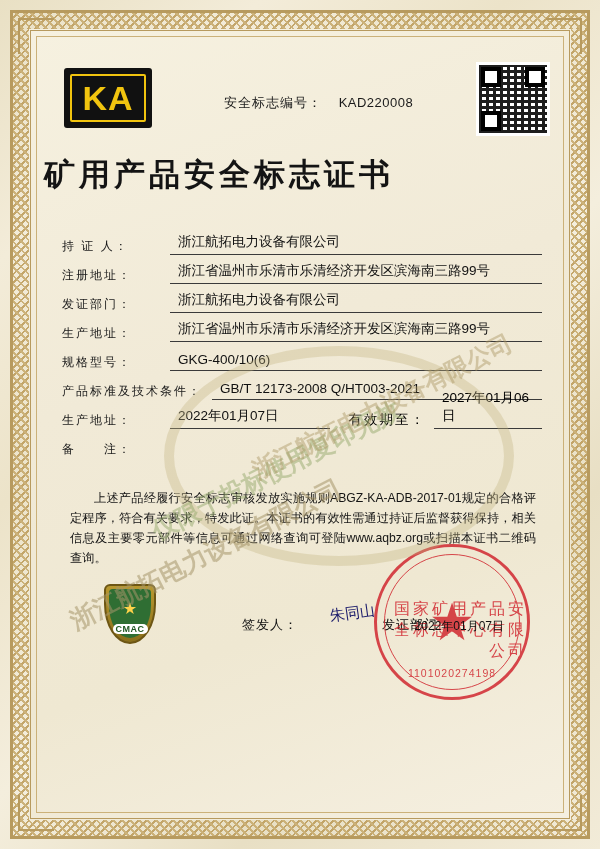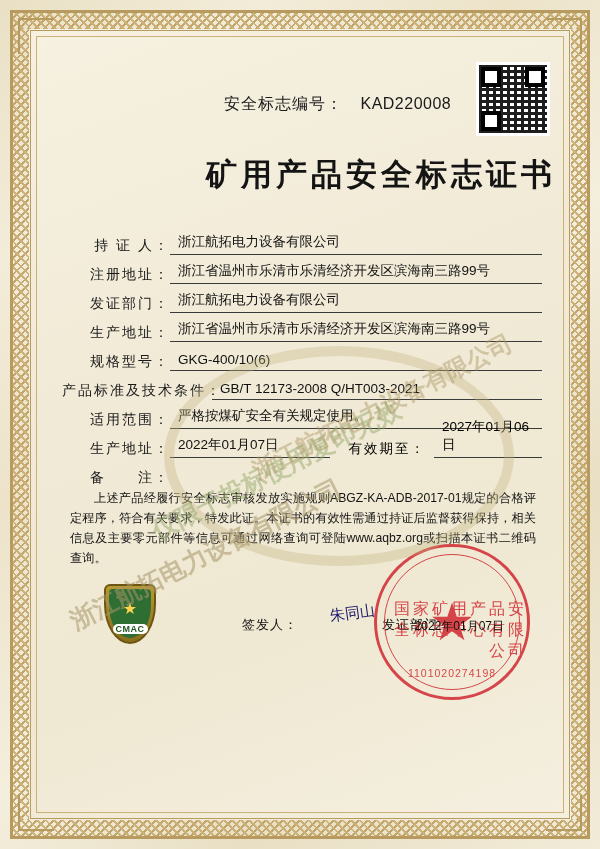--- a/index.html
+++ b/index.html
@@ -77,39 +77,39 @@
       repeating-linear-gradient(0deg,#000 0 3px,transparent 3px 6px),
       repeating-linear-gradient(90deg,#000 0 3px,transparent 3px 7px);
     opacity:.88;
   }
   .qr .pos{position:absolute;width:20px;height:20px;background:#fff;border:4px solid #000;box-sizing:border-box;}
   .qr .pos.a{left:5px;top:5px;}
   .qr .pos.b{right:5px;top:5px;}
   .qr .pos.c{left:5px;bottom:5px;}
 
   .cert-no{
-    position:absolute;left:180px;top:48px;font-size:16px;color:#1a1a1a;
+    position:absolute;left:180px;top:48px;font-size:13px;color:#1a1a1a;
     letter-spacing:1px;white-space:nowrap;
   }
   .cert-no .val{margin-left:12px;letter-spacing:.5px;}
 
   h1.title{
     position:absolute;left:0;right:0;top:108px;margin:0;
-    text-align:right;font-size:31px;font-weight:bold;color:#141414;
+    text-align:left;font-size:31px;font-weight:bold;color:#141414;
     letter-spacing:4px;
   }
 
   
   .fields{position:absolute;left:18px;right:14px;top:180px;}
   .row{
     display:flex;align-items:flex-end;height:29px;
   }
   .row .label{
-    width:108px;flex:0 0 108px;font-size:14px;color:#1a1a1a;
-    letter-spacing:2px;white-space:nowrap;text-align:right;
+    width:108px;flex:0 0 108px;font-size:12px;color:#1a1a1a;
+    letter-spacing:2px;white-space:nowrap;
   }
   .row .value{
     flex:1;border-bottom:1px solid #3a3a3a;
     font-size:13.5px;color:#111;padding:0 0 3px 8px;
     white-space:nowrap;overflow:hidden;
   }
   .row .value.nb{border-bottom:none;}
   .row.dual .value{flex:0 0 auto;width:152px;}
   .row.dual .label2{
     width:96px;flex:0 0 96px;text-align:right;font-size:13.5px;letter-spacing:2px;
@@ -211,20 +211,23 @@
   <div class="frame-inner-mask"></div>
   <div class="frame-line1"></div>
   <div class="frame-line2"></div>
   <div class="corner tl"></div>
   <div class="corner tr"></div>
   <div class="corner bl"></div>
   <div class="corner br"></div>
 
   <div class="content">
 
+    <div class="logo">
+      <span>KA</span>
+    </div>
 
     <div class="qr">
       <div class="qr-grid"></div>
       <div class="pos a"></div>
       <div class="pos b"></div>
       <div class="pos c"></div>
     </div>
 
     <div class="cert-no">
       <span>安全标志编号：</span>
@@ -251,24 +254,20 @@
         <div class="value">浙江省温州市乐清市乐清经济开发区滨海南三路99号</div>
       </div>
       <div class="row">
         <div class="label">规格型号：</div>
         <div class="value">GKG-400/10(6)</div>
       </div>
       <div class="row">
         <div class="label" style="width:150px;flex:0 0 150px;">产品标准及技术条件：</div>
         <div class="value">GB/T 12173-2008 Q/HT003-2021</div>
       </div>
-      <div class="row">
-        <div class="label">适用范围：</div>
-        <div class="value">严格按煤矿安全有关规定使用。</div>
-      </div>
       <div class="row dual">
         <div class="label">生产地址：</div>
         <div class="value">2022年01月07日</div>
         <div class="label2">有效期至：</div>
         <div class="value2">2027年01月06日</div>
       </div>
       <div class="row">
         <div class="label">备　　注：</div>
         <div class="value nb"></div>
       </div>

